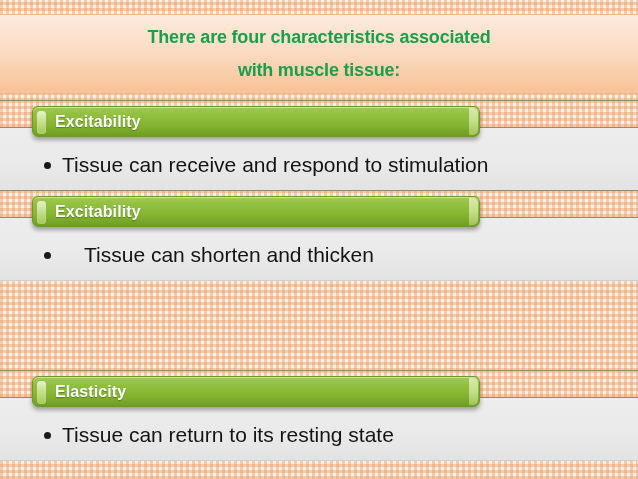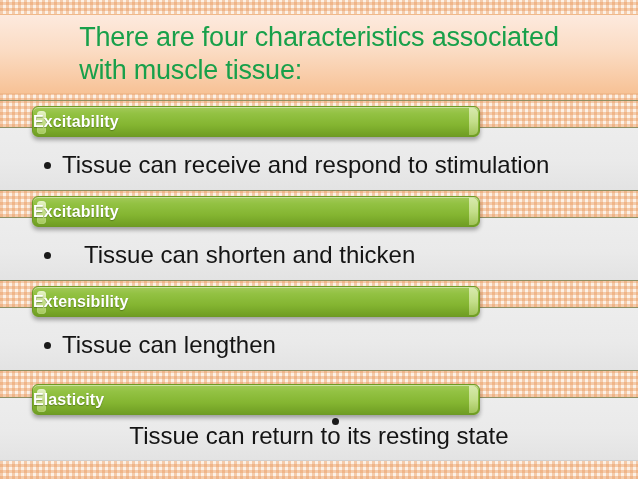--- a/index.html
+++ b/index.html
@@ -29,23 +29,23 @@
   .title-bar{
     position:absolute;left:0;top:14px;width:638px;height:80px;
     background:linear-gradient(180deg,#fdeade 0%,#fbdcc4 45%,#f7c296 100%);
     border-top:1px solid #f0b98a;
     border-bottom:1px solid #f0b98a;
     box-sizing:border-box;
     display:flex;align-items:center;justify-content:center;
   }
   .title-text{
     color:#18a04a;
-    font-size:27px;line-height:33px;
-    font-weight:400;
-    text-align:left;
+    font-size:18px;line-height:33px;
+    font-weight:700;
+    text-align:center;
     letter-spacing:-.2px;
     padding:0 16px;
     white-space:pre-line;
   }
 
   
   .section{position:absolute;left:0;width:638px;}
   .sec-strip{            
     position:absolute;left:0;top:0;width:638px;height:28px;
     border-top:1px solid #8e8f63;
@@ -75,36 +75,37 @@
     opacity:.85;
   }
   .banner-tab{ 
     position:absolute;left:4px;top:4px;width:9px;height:23px;
     border-radius:4px;
     background:linear-gradient(180deg,#e6f2c8 0%,#c8e08e 45%,#a3c95a 100%);
     box-shadow:inset 0 0 1px rgba(255,255,255,.8);
   }
   .banner-label{
     position:relative;z-index:2;
+    margin-left:22px;
     color:#ffffff;font-size:16px;font-weight:bold;
     letter-spacing:.1px;
     text-shadow:0 1px 1px rgba(60,85,20,.55);
   }
 
   
   .bullet-row{
     position:absolute;left:0;width:638px;
     display:flex;align-items:center;
   }
   .bullet-dot{
     width:7px;height:7px;border-radius:50%;
     background:#1a1a1a;margin-left:44px;margin-right:11px;flex:none;
   }
   .bullet-text{
-    color:#141414;font-size:24px;line-height:22px;white-space:nowrap;
+    color:#141414;font-size:21px;line-height:22px;white-space:nowrap;
   }
 </style>
 </head>
 <body>
 
 <div class="slide">
 
   <div class="bg gingham"></div>
 
   <div class="title-bar">
@@ -131,39 +132,27 @@
     <div class="banner" style="top:6px;">
       <span class="banner-tab"></span>
       <span class="banner-label">Excitability</span>
     </div>
     <div class="bullet-row" style="top:48px;height:34px;gap:22px;">
       <span class="bullet-dot"></span>
       <span class="bullet-text">Tissue can shorten and thicken</span>
     </div>
   </div>
 
-  <div class="section" style="top:280px;height:90px;">
+
+  <div class="section" style="top:370px;height:90px;">
     <div class="panel" style="top:27px;height:63px;"></div>
     <div class="sec-strip gingham"></div>
     <div class="banner" style="top:6px;">
       <span class="banner-tab"></span>
-      <span class="banner-label">Extensibility</span>
+      <span class="banner-label">Elasticity</span>
     </div>
     <div class="bullet-row" style="top:48px;height:34px;">
-      <span class="bullet-dot"></span>
-      <span class="bullet-text">Tissue can lengthen</span>
-    </div>
-  </div>
-
-  <div class="section" style="top:370px;height:90px;">
-    <div class="panel" style="top:27px;height:63px;"></div>
-    <div class="sec-strip gingham"></div>
-    <div class="banner" style="top:14px;">
-      <span class="banner-tab"></span>
-      <span class="banner-label">Elasticity</span>
-    </div>
-    <div class="bullet-row" style="top:48px;height:34px;flex-direction:column;">
       <span class="bullet-dot"></span>
       <span class="bullet-text">Tissue can return to its resting state</span>
     </div>
   </div>
 
 </div>
 
 </body></html>

